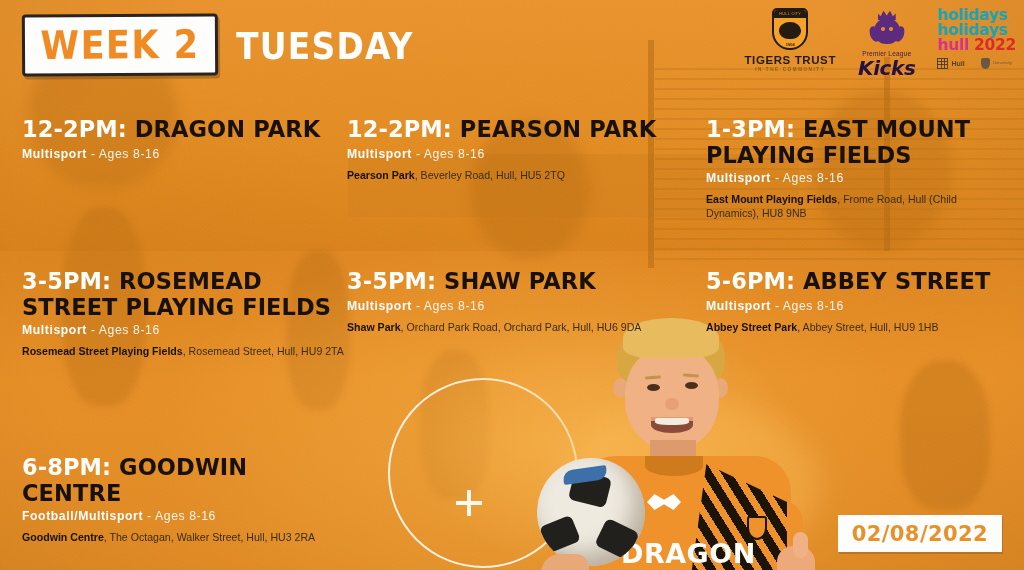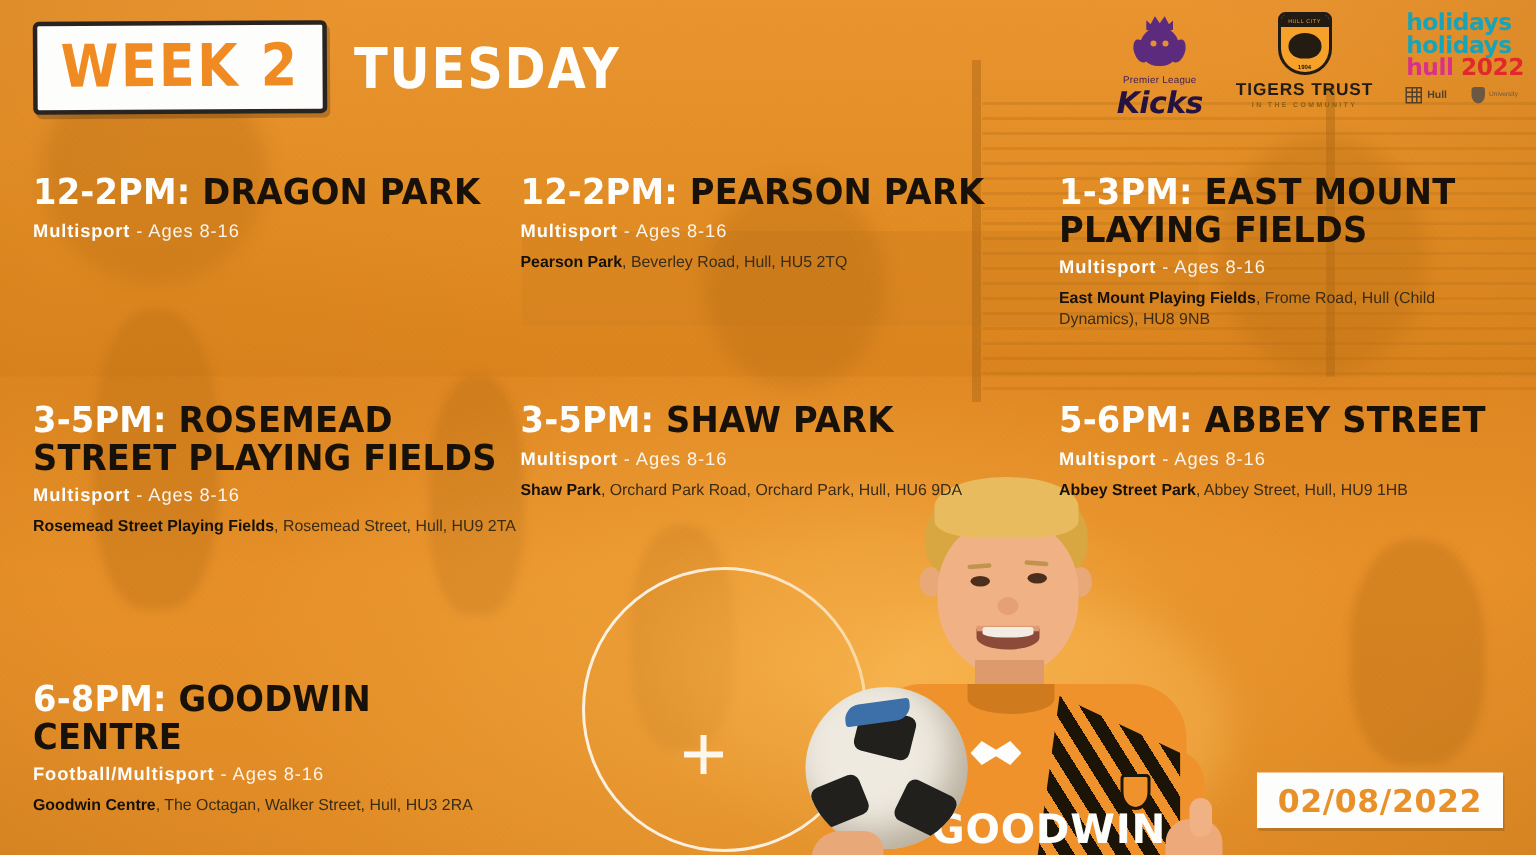--- a/index.html
+++ b/index.html
@@ -385,40 +385,40 @@
 
     <div class="week-badge">
       <span>WEEK 2</span>
     </div>
 
     <div class="day-label">TUESDAY</div>
 
     <div class="logos">
 
       <div class="logo">
+        <div class="crest">
+          <div class="crest-top">HULL CITY</div>
+          <div class="crest-tiger"></div>
+          <div class="crest-bottom">1904</div>
+        </div>
+        <div class="tigers-name">TIGERS TRUST</div>
+        <div class="tigers-sub">IN THE COMMUNITY</div>
+      </div>
+
+      <div class="logo">
         <div class="lion">
           <div class="lion-crown"></div>
           <div class="lion-mane-l"></div>
           <div class="lion-mane-r"></div>
           <div class="lion-head"></div>
           <div class="lion-face-l"></div>
           <div class="lion-face-r"></div>
         </div>
         <div class="pl-text">Premier League</div>
         <div class="kicks-text">Kicks</div>
-      </div>
-
-      <div class="logo">
-        <div class="crest">
-          <div class="crest-top">HULL CITY</div>
-          <div class="crest-tiger"></div>
-          <div class="crest-bottom">1904</div>
-        </div>
-        <div class="tigers-name">TIGERS TRUST</div>
-        <div class="tigers-sub">IN THE COMMUNITY</div>
       </div>
 
       <div class="hh">
         <div class="hh-line hh-l1">holidays</div>
         <div class="hh-line hh-l2">holidays</div>
         <div class="hh-line hh-l3"><span>hull </span><em>2022</em></div>
         <div class="hh-partners">
           <div class="hull-mark">
             <div class="hull-grid">
                 <i></i>
@@ -462,21 +462,21 @@
     <div class="boy-eye-r"></div>
     <div class="boy-nose"></div>
     <div class="boy-mouth"></div>
     <div class="boy-teeth"></div>
     <div class="boy-neck"></div>
     <div class="boy-body"></div>
     <div class="boy-collar"></div>
     <div class="boy-sash"></div>
     <div class="boy-umbro"></div>
     <div class="boy-badge"></div>
-    <div class="boy-giacom">GOODWIN</div>
+    <div class="boy-giacom">DRAGON</div>
     <div class="ball">
       <div class="p p1"></div>
       <div class="p p2"></div>
       <div class="p p3"></div>
       <div class="swoosh"></div>
     </div>
     <div class="boy-hand-l"></div>
     <div class="boy-thumb-hand"></div>
     <div class="boy-thumb"></div>
   </div>

